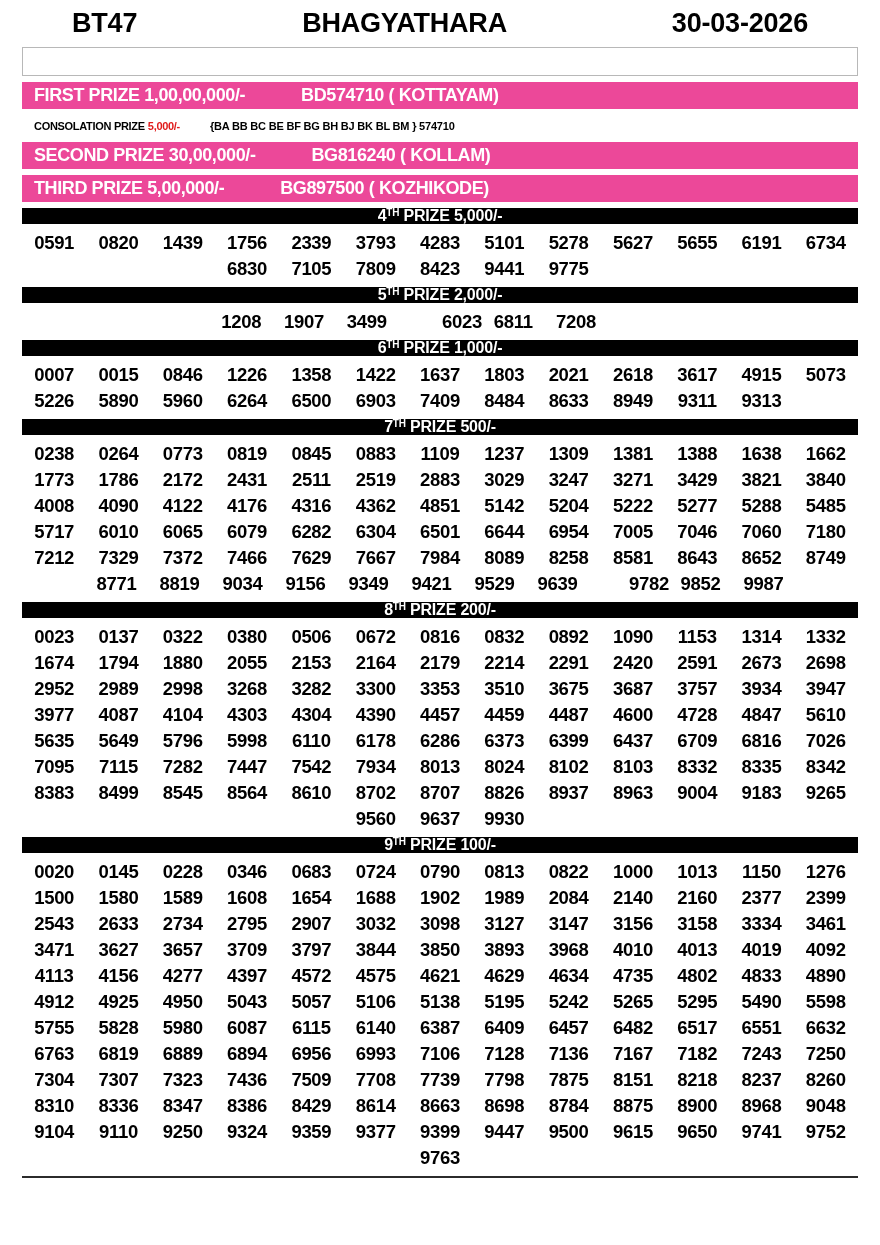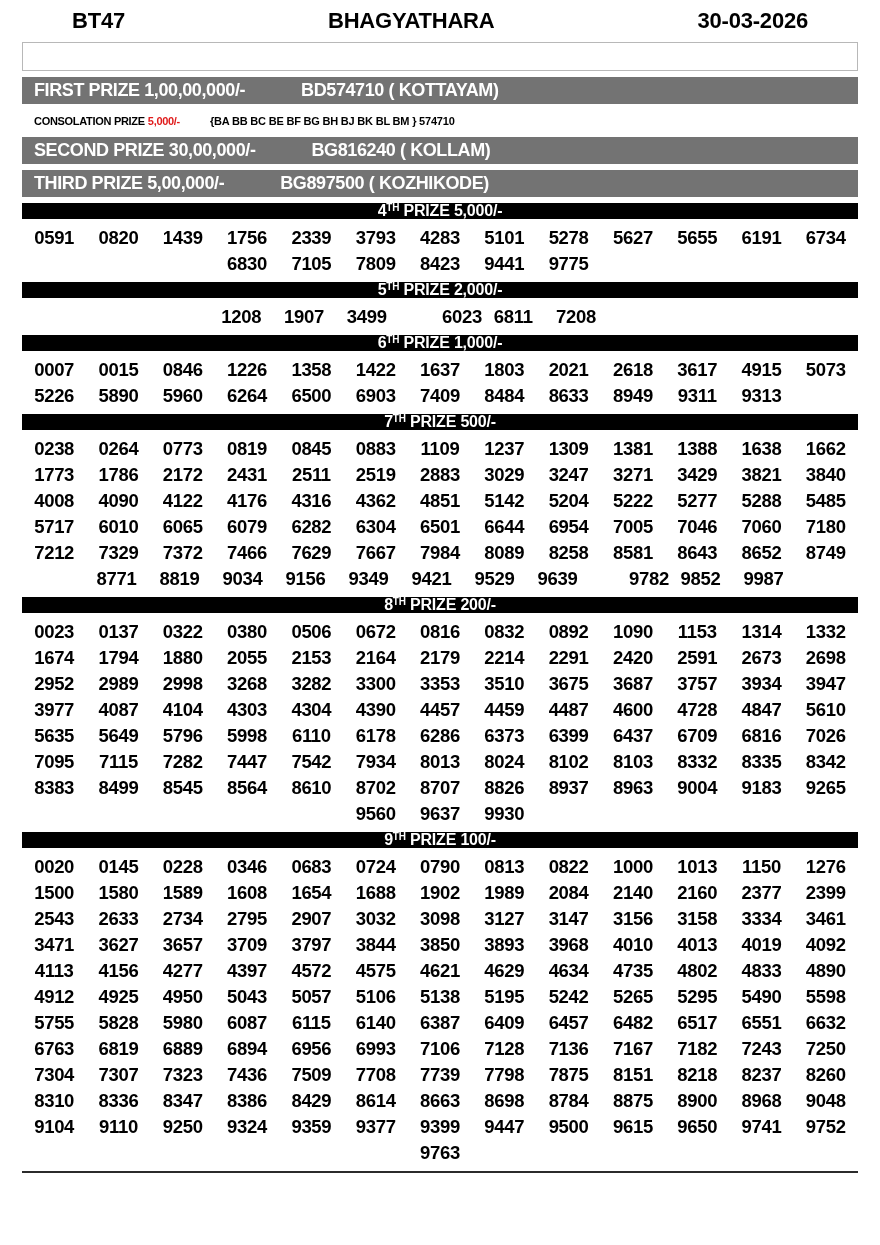--- a/index.html
+++ b/index.html
@@ -24,42 +24,42 @@
 
   
   .header-row {
     display: flex;
     align-items: center;
     justify-content: space-between;
     padding: 8px 72px 6px 72px;
     box-sizing: border-box;
   }
   .header-row .hcell {
-    font-size: 22px;
+    font-size: 27px;
     font-weight: bold;
     letter-spacing: -0.2px;
     white-space: nowrap;
   }
   .h-code { flex: 0 0 auto; }
   .h-name { flex: 0 0 auto; margin-left: 34px; }
   .h-date { flex: 0 0 auto; margin-left: 34px; }
 
   
   .empty-box {
     margin: 2px 22px 6px 22px;
     height: 29px;
     border: 1px solid #b8b8b8;
     background: #ffffff;
     box-sizing: border-box;
   }
 
   
   .prize-bar {
     margin: 0 22px 6px 22px;
-    background: #737373;
+    background: #ec4899;
     color: #ffffff;
     height: 27px;
     display: flex;
     align-items: center;
     box-sizing: border-box;
     padding-left: 12px;
   }
   .prize-bar .pb-label {
     font-size: 18px;
     font-weight: bold;

